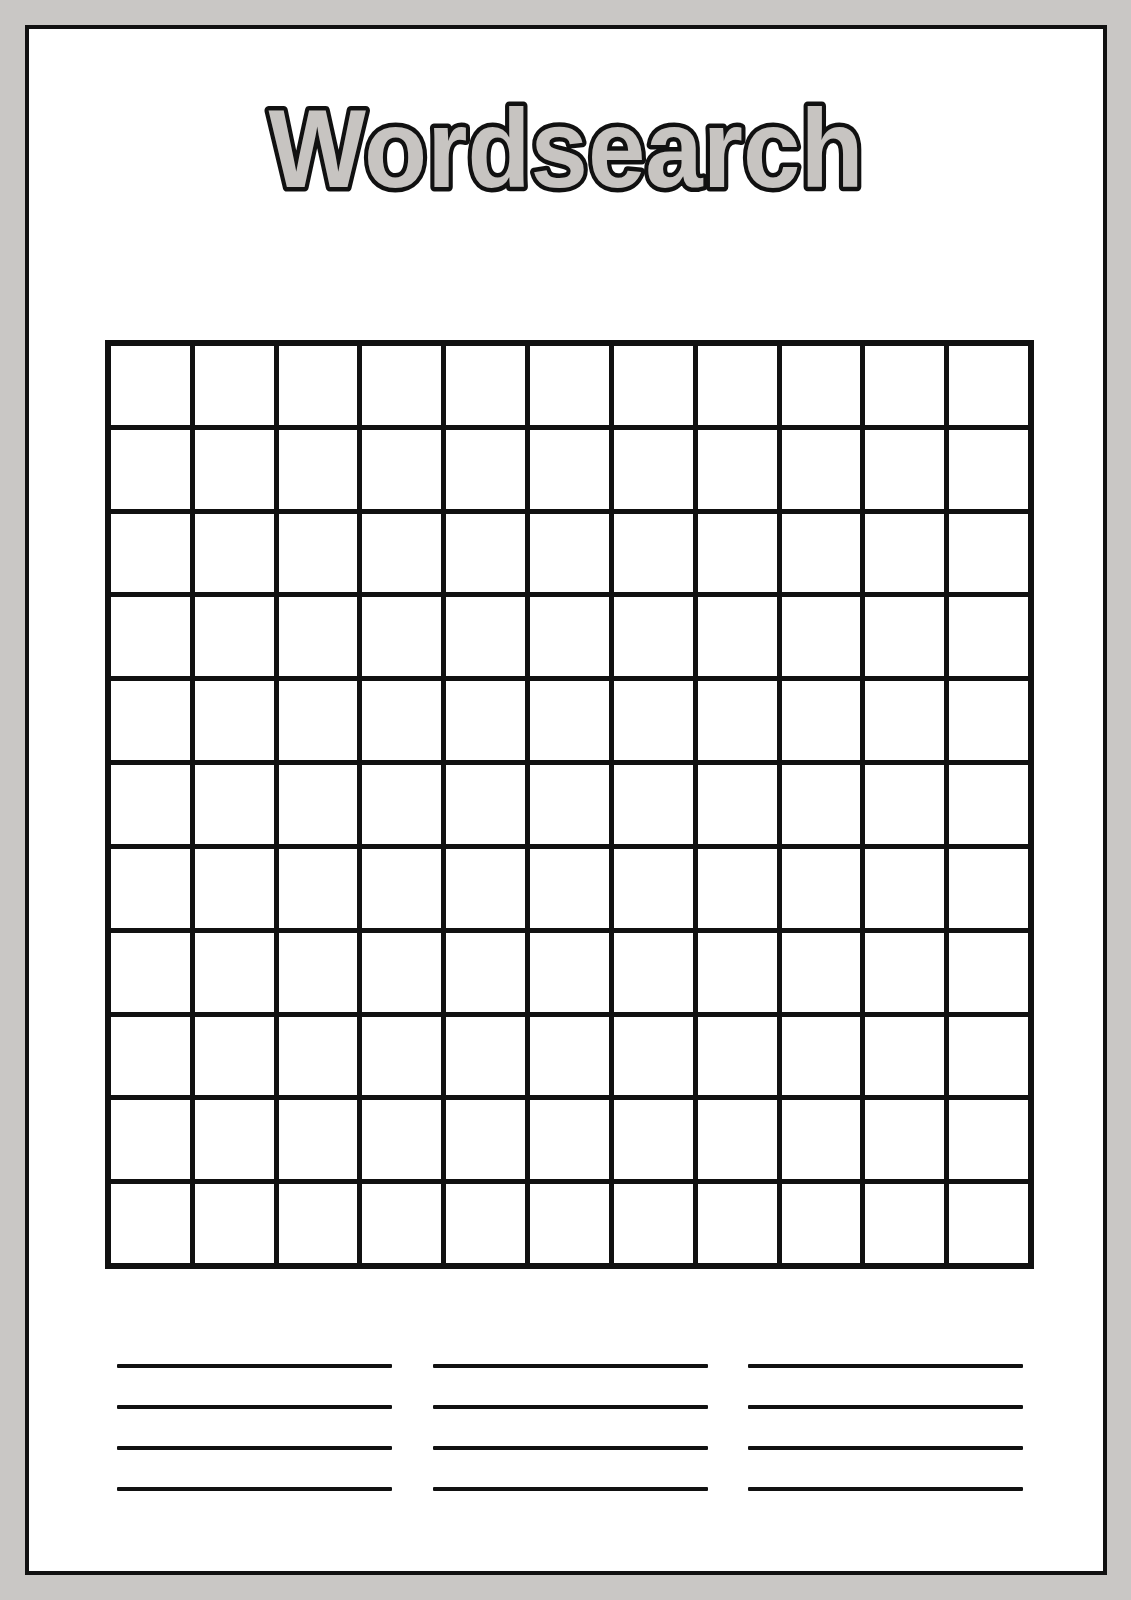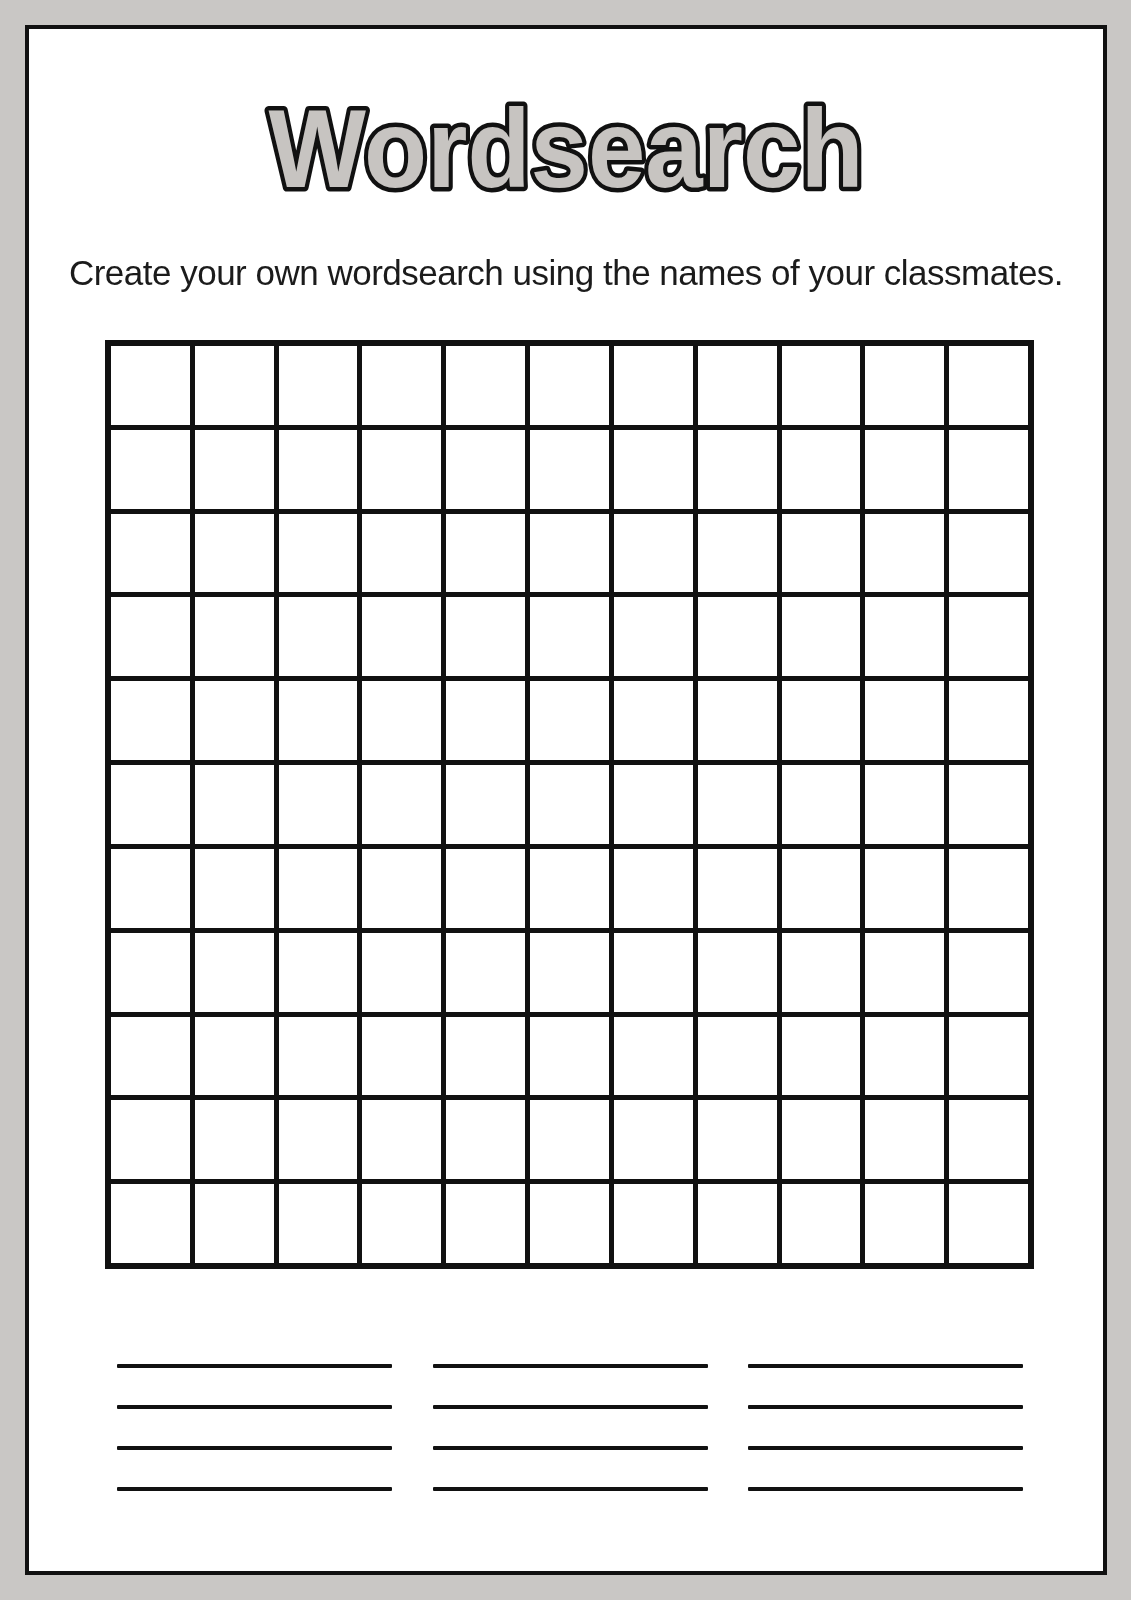--- a/index.html
+++ b/index.html
@@ -89,21 +89,20 @@
 </head>
 <body>
 
 <div class="page">
 
   <svg class="title-svg" viewBox="0 0 660 140">
     <text class="title-back" x="330" y="92" text-anchor="middle" textLength="595" lengthAdjust="spacingAndGlyphs">Wordsearch</text>
     <text class="title-front" x="330" y="92" text-anchor="middle" textLength="595" lengthAdjust="spacingAndGlyphs">Wordsearch</text>
   </svg>
 
-  <div class="subtitle">Create your own wordsearch using the names of your classmates.</div>
 
   <div class="grid" style="grid-template-columns: repeat(11, 1fr); grid-template-rows: repeat(11, 1fr);">
       <div class="cell"></div>
       <div class="cell"></div>
       <div class="cell"></div>
       <div class="cell"></div>
       <div class="cell"></div>
       <div class="cell"></div>
       <div class="cell"></div>
       <div class="cell"></div>

